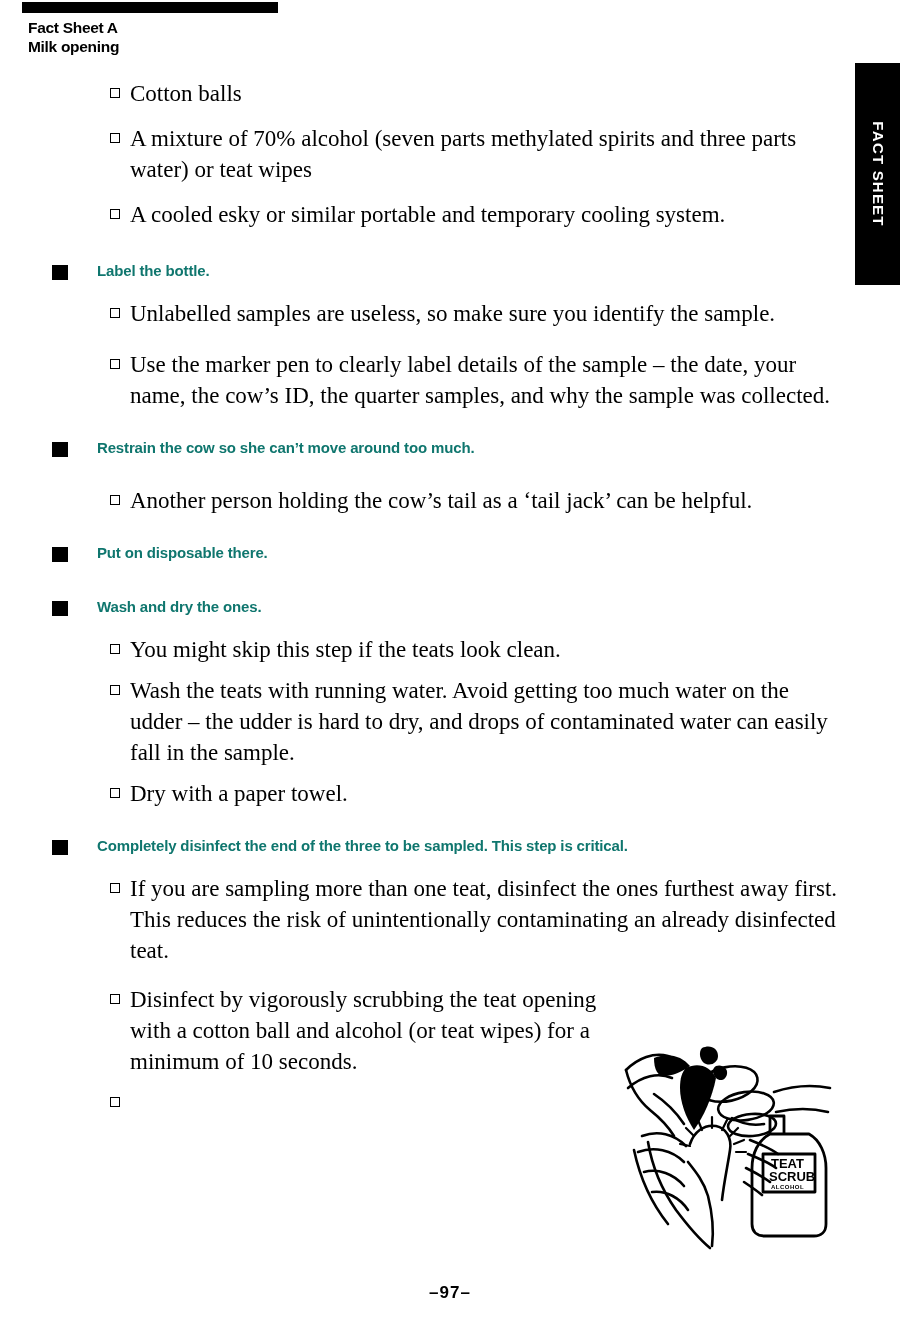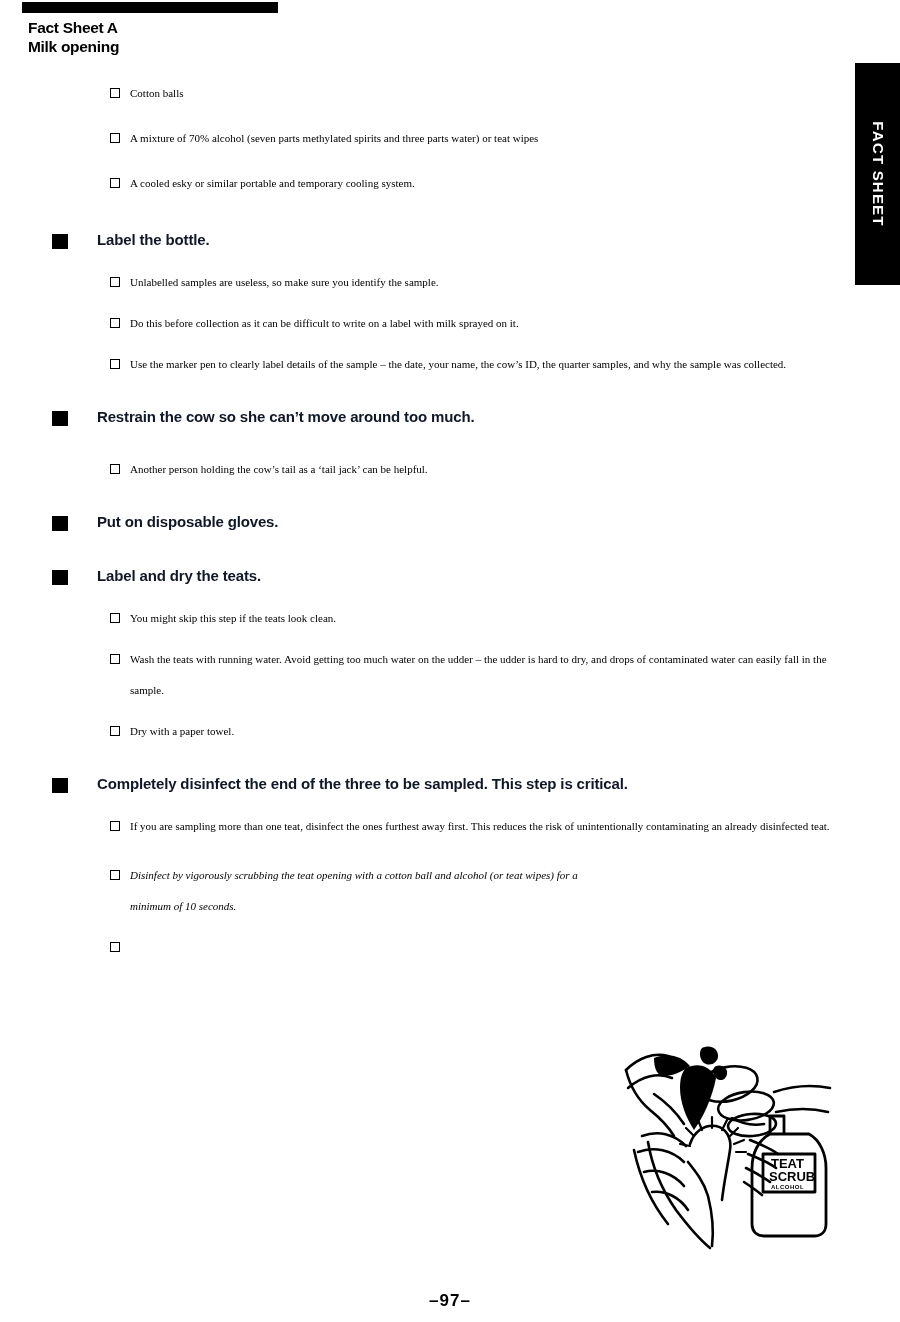--- a/index.html
+++ b/index.html
@@ -81,42 +81,42 @@
   
   .section-head {
     position: relative;
     padding-left: 97px;
     min-height: 24px;
     font-family: "Liberation Sans", "DejaVu Sans", sans-serif;
     font-weight: bold;
     font-size: 15px;
     line-height: 22px;
     letter-spacing: -0.15px;
-    color: #0f172a;
+    color: #0f766e;
   }
   .sq-filled {
     position: absolute;
     left: 52px;
     top: 5px;
     width: 16px;
     height: 15px;
     background: #000000;
   }
 
   
   .bullet {
     position: relative;
     padding-left: 130px;
     padding-right: 60px;
     font-family: "Liberation Serif", "DejaVu Serif", serif;
-    font-size: 11px;
+    font-size: 23px;
     line-height: 31px;
     color: #000000;
   }
-  .bullet.narrow { padding-right: 290px; font-style: italic; }
+  .bullet.narrow { padding-right: 290px; }
   .sq-hollow {
     position: absolute;
     left: 110px;
     top: 10px;
     width: 8px;
     height: 8px;
     border: 1.6px solid #000000;
     background: transparent;
     box-sizing: content-box;
   }
@@ -141,21 +141,20 @@
     position: absolute;
     left: 0;
     top: 1283px;
     width: 900px;
     text-align: center;
     font-family: "Liberation Sans", "DejaVu Sans", sans-serif;
     font-weight: bold;
     font-size: 17px;
     letter-spacing: 1px;
     color: #000000;
-    margin-top: 8px;
   }
 </style>
 </head>
 <body>
 
 <div class="page">
 
   <div class="top-rule"></div>
 
   <div class="masthead">
@@ -192,24 +191,20 @@
       <div class="section-head">
         <span class="sq-filled"></span>
         <span>Label the bottle.</span>
       </div>
       <div class="sp-14"></div>
       <div class="bullet">
         <span class="sq-hollow"></span>
         <span>Unlabelled samples are useless, so make sure you identify the sample.</span>
       </div>
       <div class="sp-10"></div>
-      <div class="bullet">
-        <span class="sq-hollow"></span>
-        <span>Do this before collection as it can be difficult to write on a label with milk sprayed on it.</span>
-      </div>
       <div class="sp-10"></div>
       <div class="bullet">
         <span class="sq-hollow"></span>
         <span>Use the marker pen to clearly label details of the sample – the date, your name, the cow’s ID, the quarter samples, and why the sample was collected.</span>
       </div>
     </div>
 
     <div class="sp-26"></div>
 
     <div class="block">
@@ -223,30 +218,30 @@
         <span class="sq-hollow"></span>
         <span>Another person holding the cow’s tail as a ‘tail jack’ can be helpful.</span>
       </div>
     </div>
 
     <div class="sp-26"></div>
 
     <div class="block">
       <div class="section-head">
         <span class="sq-filled"></span>
-        <span>Put on disposable gloves.</span>
+        <span>Put on disposable there.</span>
       </div>
     </div>
 
     <div class="sp-30"></div>
 
     <div class="block">
       <div class="section-head">
         <span class="sq-filled"></span>
-        <span>Label and dry the teats.</span>
+        <span>Wash and dry the ones.</span>
       </div>
       <div class="sp-14"></div>
       <div class="bullet">
         <span class="sq-hollow"></span>
         <span>You might skip this step if the teats look clean.</span>
       </div>
       <div class="sp-10"></div>
       <div class="bullet">
         <span class="sq-hollow"></span>
         <span>Wash the teats with running water. Avoid getting too much water on the udder – the udder is hard to dry, and drops of contaminated water can easily fall in the sample.</span>

